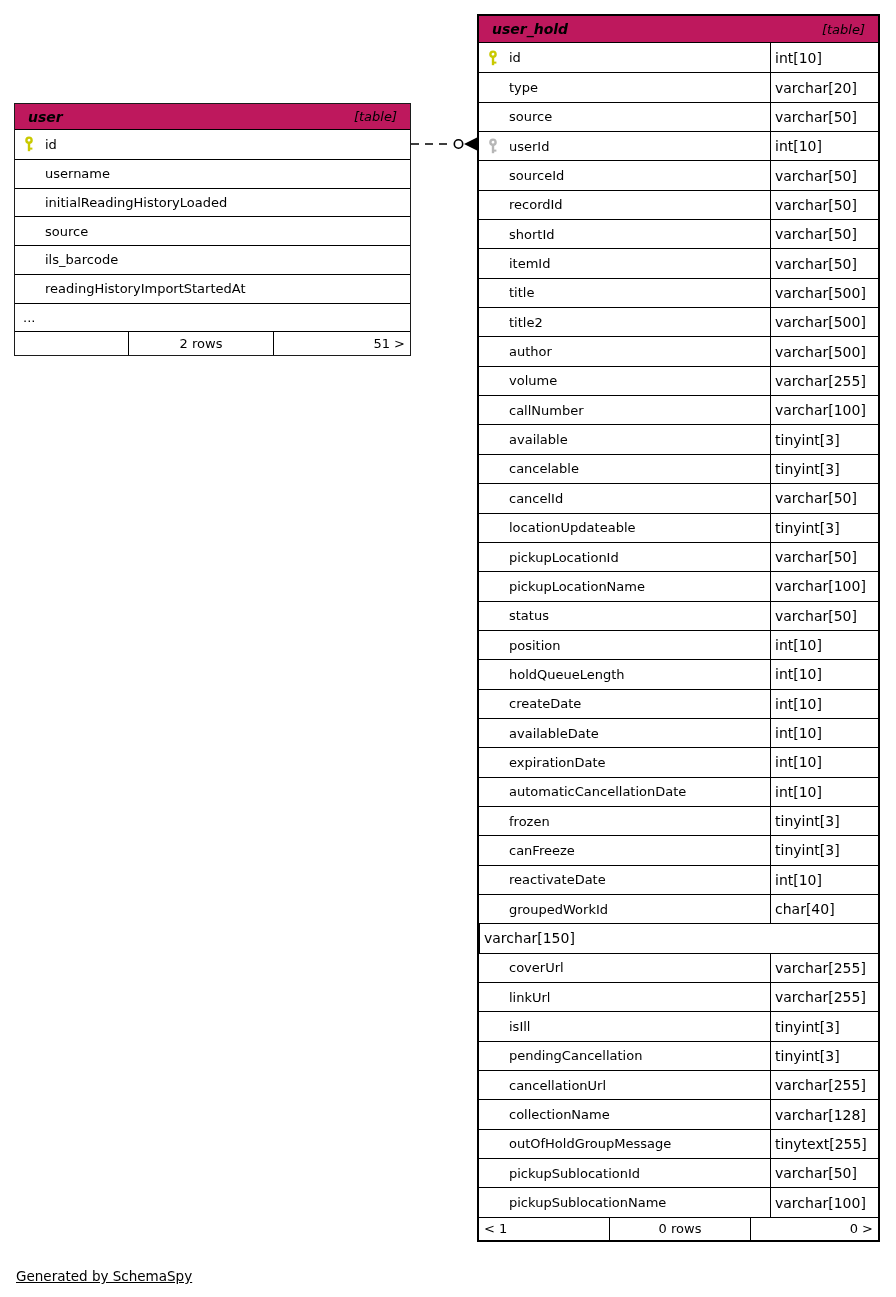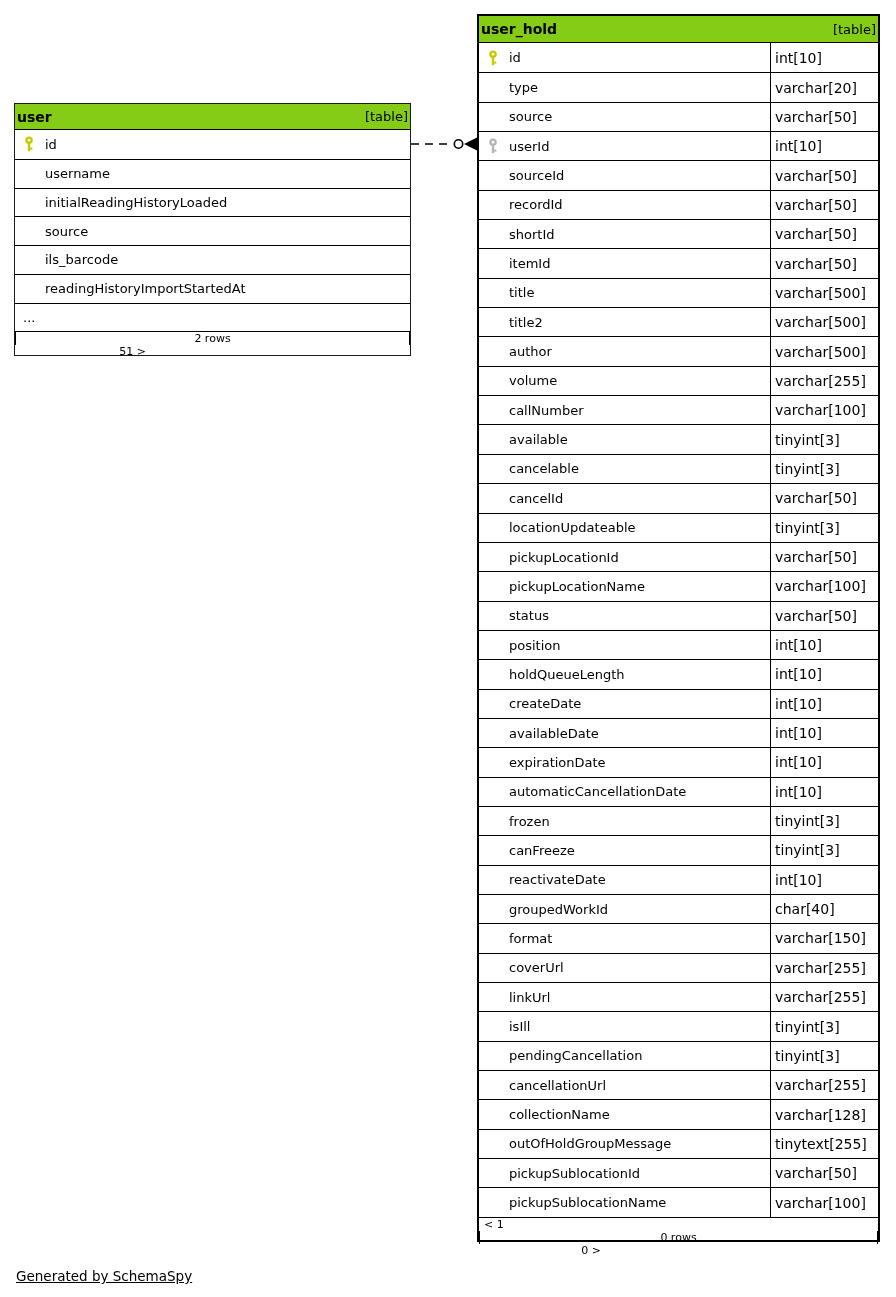--- a/index.html
+++ b/index.html
@@ -6,21 +6,21 @@
   body{
     width:896px;height:1297px;position:relative;background:#ffffff;
     font-family:"DejaVu Sans","Liberation Sans",sans-serif;color:#000;
   }
   .db-table{position:absolute;background:#ffffff;box-sizing:border-box;}
   .user-tbl{left:14px;top:103px;width:397px;border:1px solid #1c1c1c;}
   .hold-tbl{left:477px;top:14px;width:403px;border:2px solid #000;}
 
   .tbl-header{
     display:flex;justify-content:space-between;align-items:center;
-    background:#84cc16;border-bottom:1px solid #000;padding:0 2px;
+    background:#be185d;border-bottom:1px solid #000;padding:0 13px;font-style:italic;
   }
   .user-tbl .tbl-header{height:25px;}
   .hold-tbl .tbl-header{height:26px;}
   .tbl-name{font-weight:bold;font-size:14px;}
   .tbl-badge{font-size:13px;}
 
   .col-row{display:flex;border-top:1px solid #000;box-sizing:border-box;align-items:stretch;}
   .col-row:first-child{border-top:none;gap:40px;}
   .user-tbl .col-row{height:28.75px;}
   .hold-tbl .col-row{height:29.35px;}
@@ -29,21 +29,21 @@
     flex:1;position:relative;display:flex;align-items:center;
     padding-left:30px;font-size:13px;white-space:nowrap;overflow:hidden;
   }
   .col-row.ellipsis .name-cell{padding-left:8px;}
   .key-icon{position:absolute;left:9px;top:50%;transform:translateY(-50%);width:10px;height:16px;line-height:0;}
   .type-cell{
     width:108px;border-left:1px solid #000;display:flex;align-items:center;
     padding-left:4px;font-size:14px;box-sizing:border-box;white-space:nowrap;
   }
 
-  .tbl-footer{display:flex;border-top:1px solid #000;font-size:11px;flex-direction:column;}
+  .tbl-footer{display:flex;border-top:1px solid #000;font-size:13px;}
   .user-tbl .tbl-footer{height:23px;}
   .hold-tbl .tbl-footer{height:22px;}
   .fc{display:flex;align-items:center;box-sizing:border-box;}
   .fc-c{flex:1;justify-content:center;border-left:1px solid #000;border-right:1px solid #000;}
   .fc-l{padding-left:5px;}
   .user-tbl .fc-l{width:113px;}
   .user-tbl .fc-r{width:136px;}
   .hold-tbl .fc-l{width:130px;}
   .hold-tbl .fc-r{width:127px;}
   .fc-r{justify-content:flex-end;padding-right:5px;}
@@ -300,23 +300,20 @@
           </div>
           <div class="type-cell">int[10]</div>
         </div>
         <div class="col-row">
           <div class="name-cell">
             <span>groupedWorkId</span>
           </div>
           <div class="type-cell">char[40]</div>
         </div>
         <div class="col-row">
-          <div class="name-cell">
-            <span>format</span>
-          </div>
           <div class="type-cell">varchar[150]</div>
         </div>
         <div class="col-row">
           <div class="name-cell">
             <span>coverUrl</span>
           </div>
           <div class="type-cell">varchar[255]</div>
         </div>
         <div class="col-row">
           <div class="name-cell">

